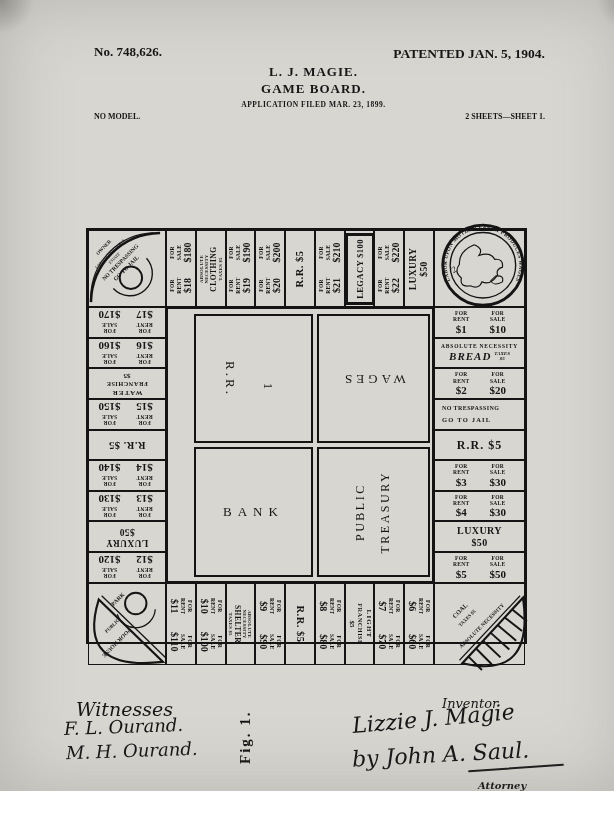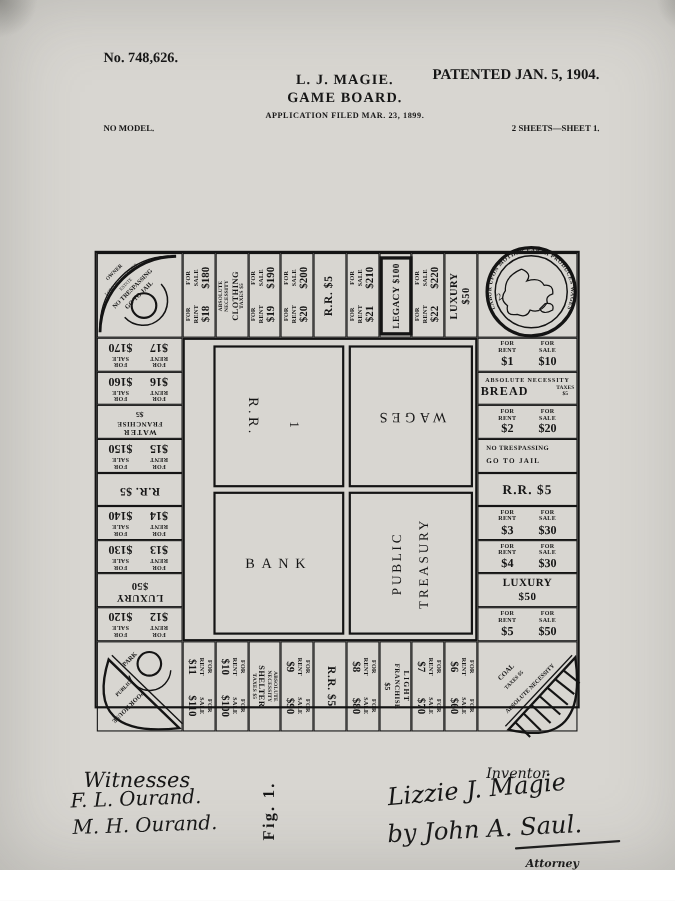--- a/index.html
+++ b/index.html
@@ -34,21 +34,21 @@
   .side .val{font-size:11px;}
   .bigl{white-space:pre-line;font-weight:bold;text-align:center;font-size:9.5px;line-height:1.2;letter-spacing:.4px;width:100%;}
   .rrl{font-size:10.5px;letter-spacing:.5px;}
   .legacy{width:96%;height:92%;border:3px solid #141414;display:flex;align-items:center;justify-content:center;
     font-weight:bold;font-size:8.5px;letter-spacing:.4px;white-space:nowrap;}
   .nec{display:flex;flex-direction:column;align-items:center;line-height:1.15;width:100%;}
   .nec .tiny{font-size:4.8px;font-weight:bold;white-space:pre-line;text-align:center;line-height:1.1;letter-spacing:.2px;}
   .nword{font-size:7.5px;font-weight:bold;letter-spacing:.5px;line-height:1.2;}
   .nech{width:100%;text-align:center;padding:2px 2px;}
   .nech .l1{font-size:5.5px;font-weight:bold;letter-spacing:.8px;}
-  .nech .row2{display:flex;align-items:center;justify-content:space-between;gap:3px;margin-top:1px;}
+  .nech .row2{display:flex;align-items:center;justify-content:center;gap:3px;margin-top:1px;font-style:italic;}
   .nword2{font-size:11px;font-weight:bold;letter-spacing:1px;}
   .ntax2{font-size:5px;font-weight:bold;white-space:pre-line;line-height:1.1;text-align:center;}
   .gtj{width:100%;padding:3px 7px;display:flex;flex-direction:column;gap:5px;}
   .g1{font-size:6px;font-weight:bold;letter-spacing:.4px;}
   .g2{font-size:6.5px;font-weight:bold;letter-spacing:1.2px;}
   .fran{display:flex;flex-direction:column;align-items:center;line-height:1.3;width:100%;}
   .fw{font-size:7px;font-weight:bold;letter-spacing:1.2px;}
   .fs{font-size:6.3px;font-weight:bold;letter-spacing:.5px;}
   .fp{font-size:7px;font-weight:bold;}
   
@@ -68,21 +68,21 @@
     font-weight:bold;font-size:15px;letter-spacing:2px;white-space:nowrap;}
   .flourish{position:absolute;left:468px;top:767px;width:96px;height:2px;background:#1b1b1b;
     transform:rotate(-4deg);border-radius:2px;}
 </style>
 </head>
 <body>
 
 <div class="page">
 
   <div class="hdr" style="left:94px;top:44px;font-size:13px;">No. 748,626.</div>
-  <div class="hdr" style="right:82px;top:60px;font-size:13.5px;">PATENTED JAN. 5, 1904.</div>
+  <div class="hdr" style="right:82px;top:46px;font-size:13.5px;">PATENTED JAN. 5, 1904.</div>
   <div class="hdr ctr" style="top:64px;font-size:13px;letter-spacing:1px;">L. J. MAGIE.</div>
   <div class="hdr ctr" style="top:81px;font-size:13px;letter-spacing:1px;">GAME BOARD.</div>
   <div class="hdr ctr" style="top:100px;font-size:7.5px;letter-spacing:.5px;">APPLICATION FILED MAR. 23, 1899.</div>
   <div class="hdr" style="left:94px;top:112px;font-size:8px;">NO MODEL.</div>
   <div class="hdr" style="right:82px;top:112px;font-size:8px;">2 SHEETS—SHEET 1.</div>
 
   <div class="board">
 
     <div class="corner">
       <svg viewBox="0 0 78 77">

